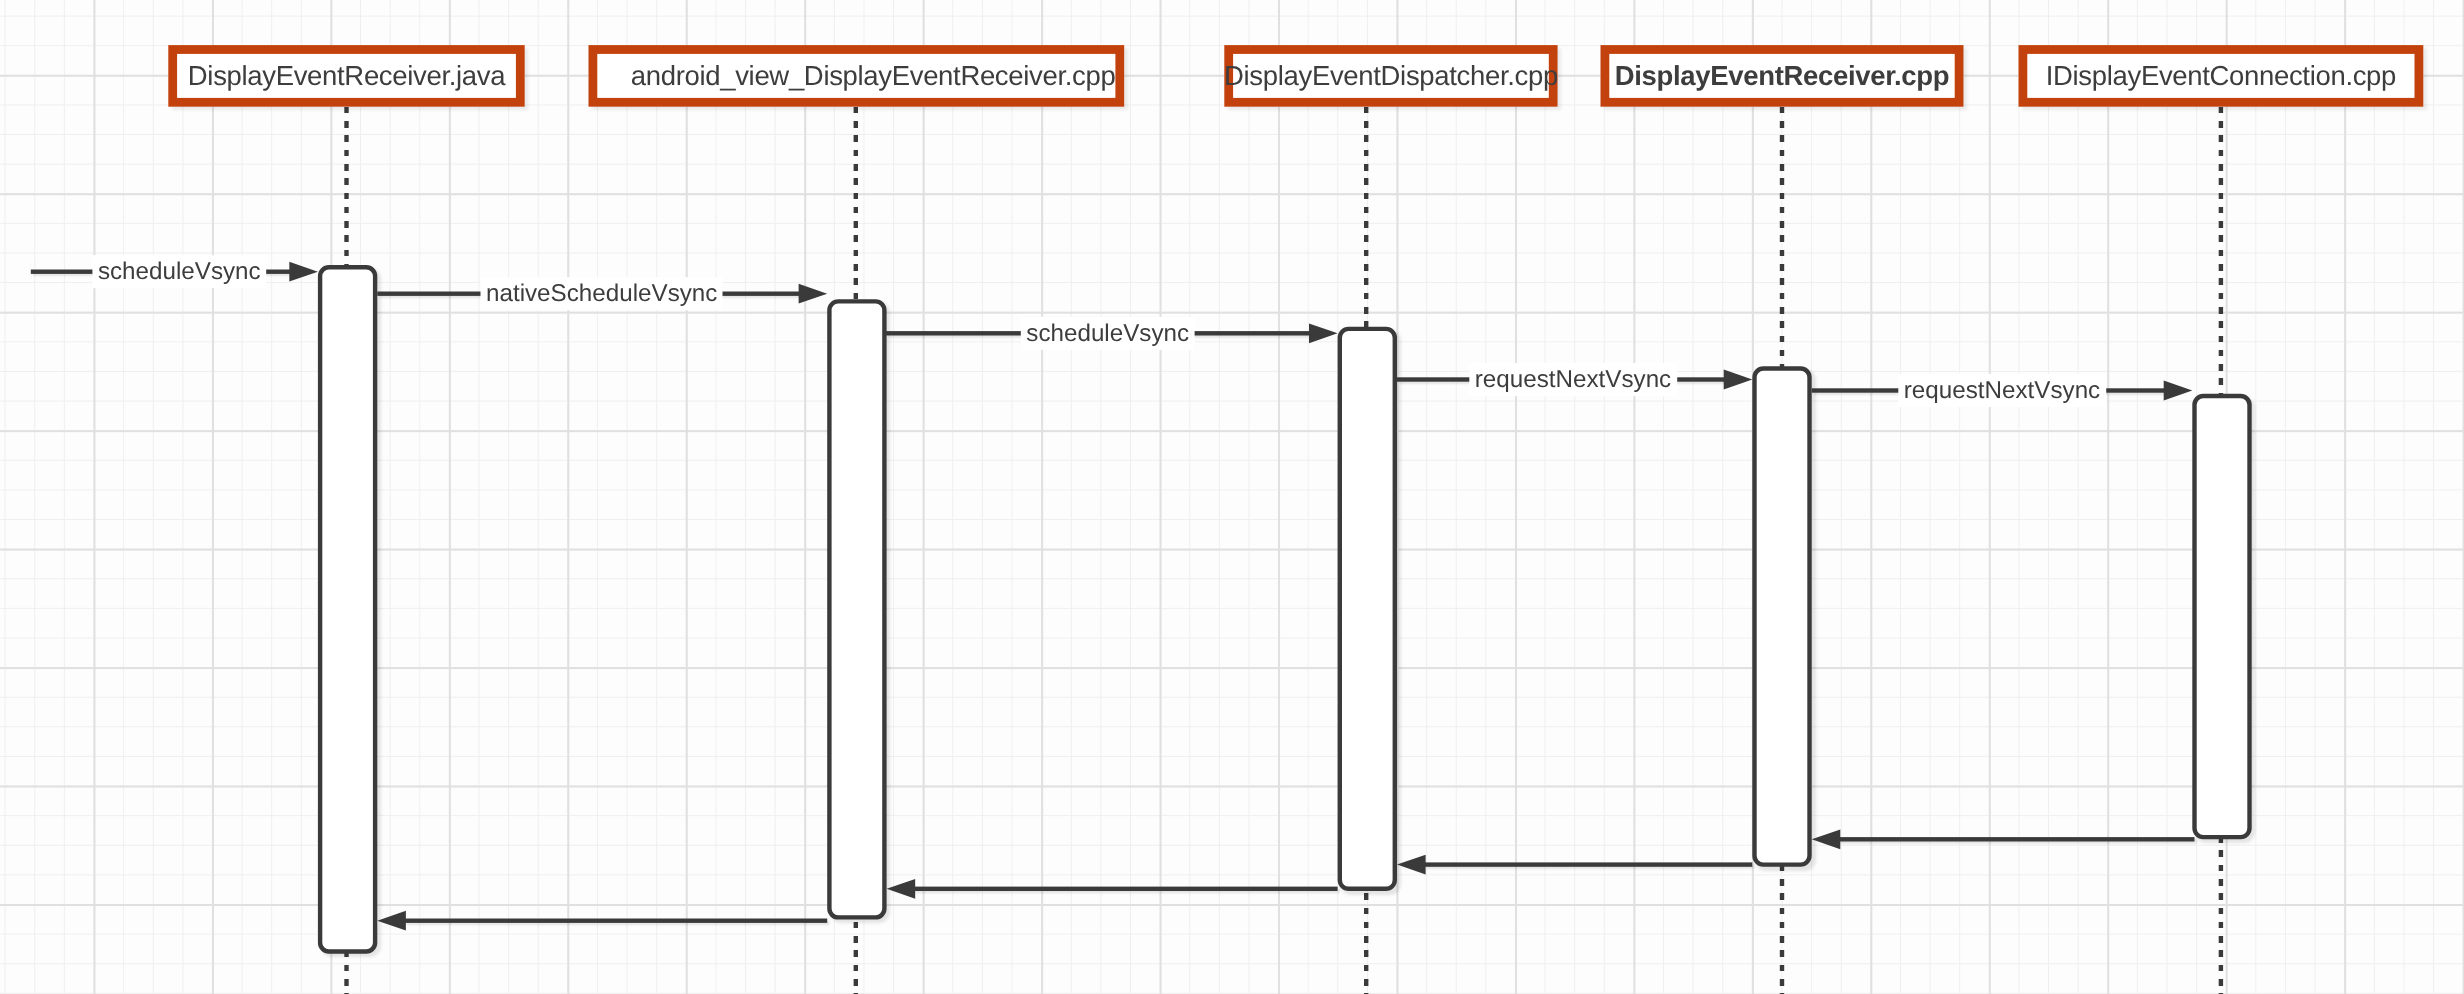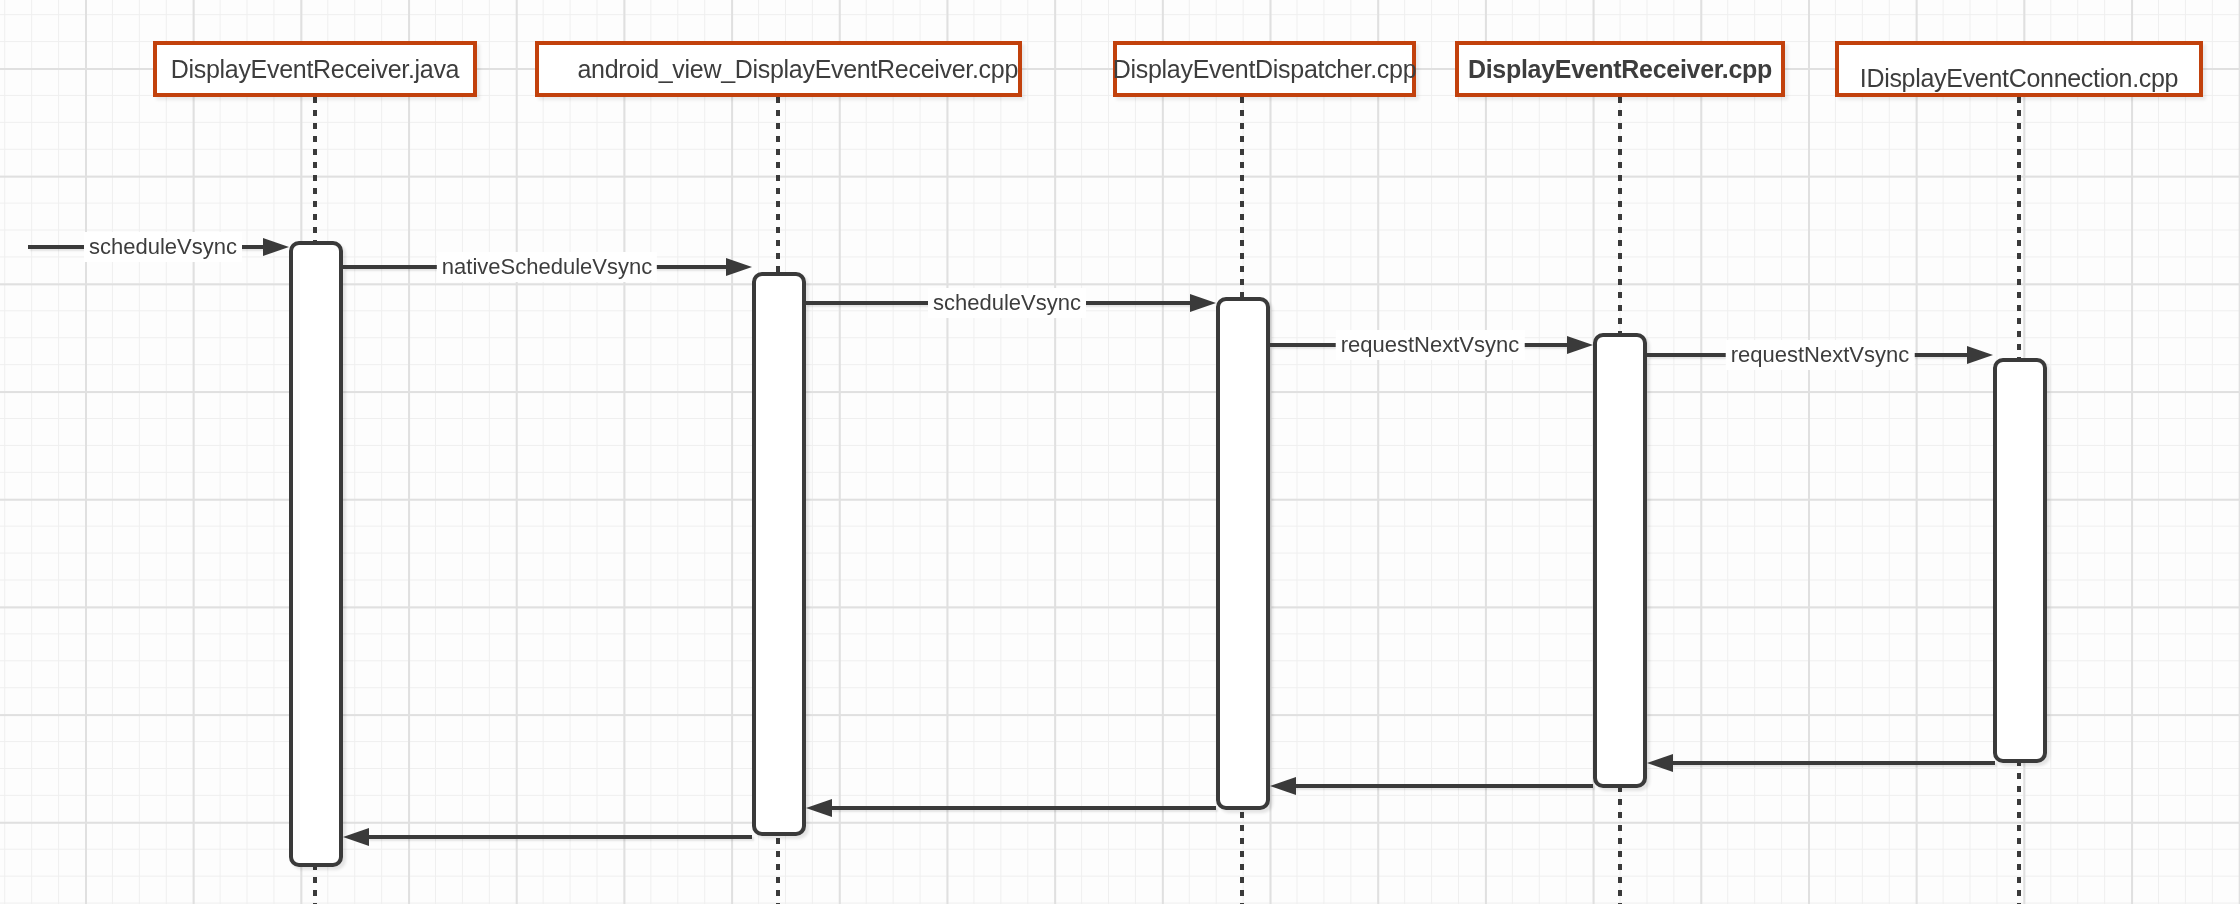--- a/index.html
+++ b/index.html
@@ -10,21 +10,21 @@
     background-image:
       linear-gradient(to right,#e0e0e0 2px,transparent 2px),
       linear-gradient(to bottom,#e0e0e0 2px,transparent 2px),
       linear-gradient(to right,#efefef 1px,transparent 1px),
       linear-gradient(to bottom,#efefef 1px,transparent 1px);
     background-size:107.7px 107.7px,107.7px 107.7px,26.925px 26.925px,26.925px 26.925px;
     background-position:85px 68px,85px 68px,85px 68px,85px 68px;
   }
   .actor-box{
     position:absolute;top:41px;height:56px;box-sizing:border-box;
-    border:4px solid #c2410c;background:#ffffff;
+    border:8px solid #c2410c;background:#ffffff;
     display:flex;align-items:center;justify-content:center;
     font-size:25px;letter-spacing:-0.3px;color:#3d3d3d;white-space:nowrap;
     box-shadow:3px 3px 3px rgba(0,0,0,0.08);z-index:40;
   }
   .lifeline{
     position:absolute;top:97px;height:807px;width:4px;z-index:1;
     background:repeating-linear-gradient(to bottom,#3a3a3a 0 6px,transparent 6px 13px);
   }
   .activation{
     position:absolute;width:54px;box-sizing:border-box;
@@ -102,15 +102,15 @@
 </div>
 <div class="actor-box" style="left:535px;width:487px;justify-content:flex-end;">
   <span>android_view_DisplayEventReceiver.cpp</span>
 </div>
 <div class="actor-box" style="left:1070px;width:303px;margin-left:43px;">
   <span>DisplayEventDispatcher.cpp</span>
 </div>
 <div class="actor-box" style="left:1455px;width:330px;font-weight:bold;">
   <span>DisplayEventReceiver.cpp</span>
 </div>
-<div class="actor-box" style="left:1835px;width:368px;align-items:flex-end;">
+<div class="actor-box" style="left:1835px;width:368px;">
   <span>IDisplayEventConnection.cpp</span>
 </div>
 
 </body></html>

